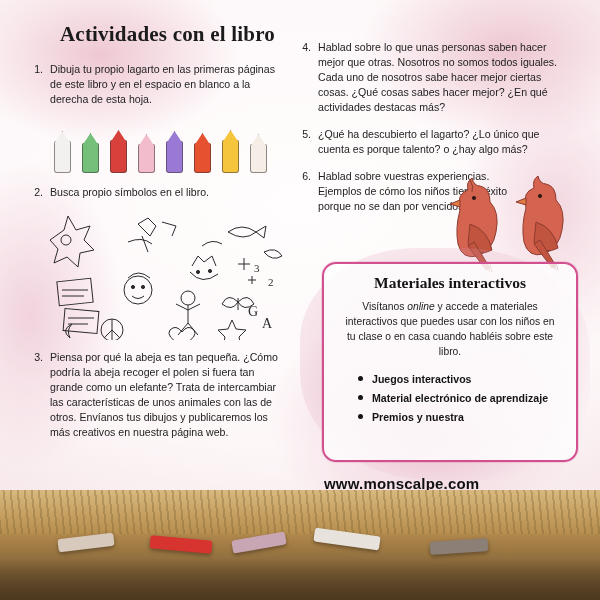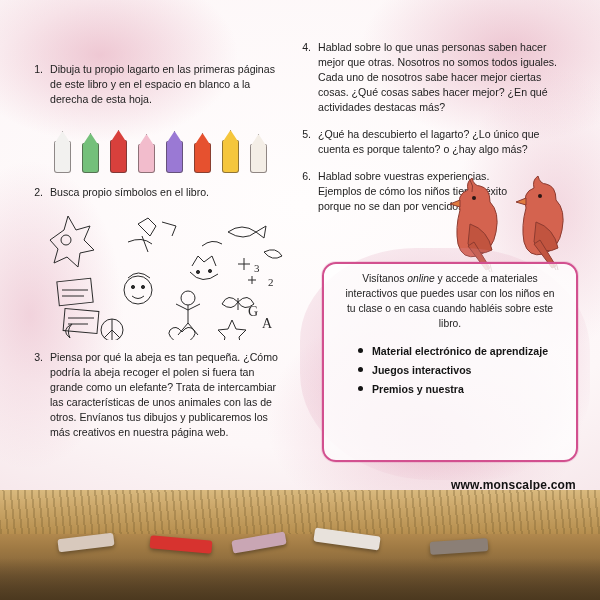--- a/index.html
+++ b/index.html
@@ -109,42 +109,43 @@
   .mat-list{margin:9px 0 0 34px;padding:0;list-style:none;}
   .mat-list li{
     position:relative;font-weight:bold;font-size:10.6px;line-height:1.35;
     color:#141414;margin-bottom:5px;padding-left:14px;
   }
   .mat-list li::before{
     content:"";position:absolute;left:0;top:4px;width:5px;height:5px;border-radius:50%;
     background:#141414;
   }
   .mat-url{
-    position:absolute;left:8px;right:0;bottom:-32px;text-align:right;
-    font-weight:bold;font-size:12px;color:#111;letter-spacing:.2px;
+    position:absolute;left:0;right:0;bottom:-32px;text-align:left;
+    font-weight:bold;font-size:15px;color:#111;letter-spacing:.2px;
   }
   
   .rock{
     position:absolute;left:300px;top:248px;width:290px;height:232px;
     background:radial-gradient(ellipse at 45% 45%, rgba(221,150,178,.55), rgba(221,150,178,.18) 62%, rgba(221,150,178,0) 78%);
     border-radius:40% 44% 38% 46%;
     pointer-events:none;
   }
 </style>
 </head>
 <body>
 
 <div class="page">
 
   <div class="wash top-left"></div>
   <div class="wash top-right"></div>
   <div class="wash left"></div>
   <div class="wash right"></div>
   <div class="wash mid"></div>
 
+  <div class="title">Actividades con el libro</div>
 
   <div class="col col-left">
 
     <div class="item">
       <div class="num">1.</div>
       <div class="txt">Dibuja tu propio lagarto en las primeras páginas de este libro y en el espacio en blanco a la derecha de esta hoja.</div>
     </div>
 
     <div class="crayon-row">
       <div class="cr" style="left:4px;  height:30px; background:#f2f1ef;"></div>
@@ -261,24 +262,25 @@
       <g stroke="#6e2f26" stroke-width="1" fill="none">
         <path d="M56 96 l4 8 M60 96 l2 8"></path>
         <path d="M122 94 l4 8 M126 94 l2 8"></path>
       </g>
     </svg>
   </div>
 
   <div class="rock"></div>
 
   <div class="matbox">
+    <div class="mat-title">Materiales interactivos</div>
     <div class="mat-intro"><span>Visítanos </span><i>online</i><span> y accede a materiales interactivos que puedes usar con los niños en tu clase o en casa cuando habléis sobre este libro.</span></div>
     <ul class="mat-list">
+      <li>Juegos interactivos</li>
       <li>Material electrónico de aprendizaje</li>
-      <li>Juegos interactivos</li>
       <li>Premios y nuestra</li>
     </ul>
     <div class="mat-url">www.monscalpe.com</div>
   </div>
 
   <div class="bottom-band">
     <div class="band-blur-top"></div>
     <div class="band-grass"></div>
     <div class="band-dark"></div>
 

